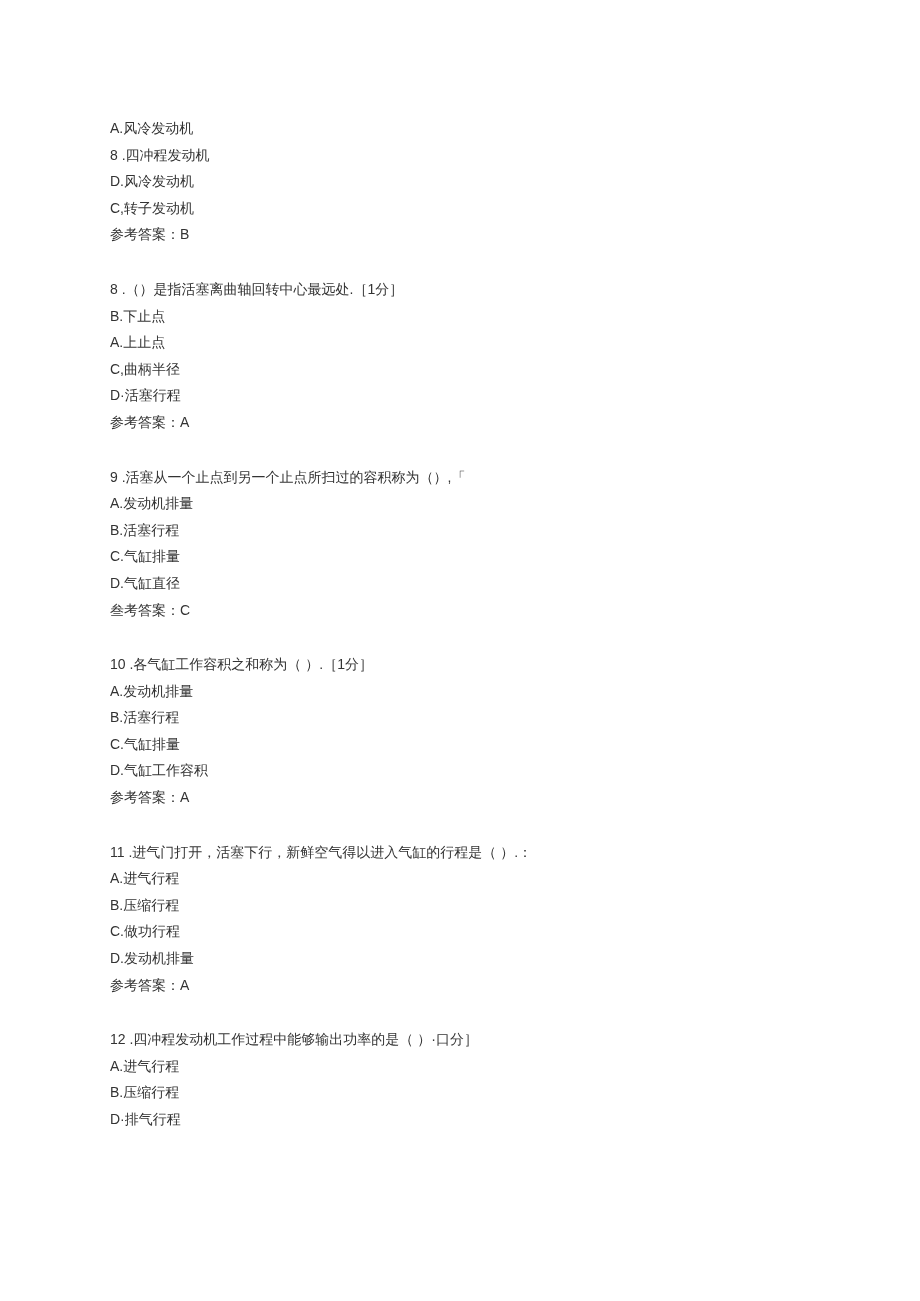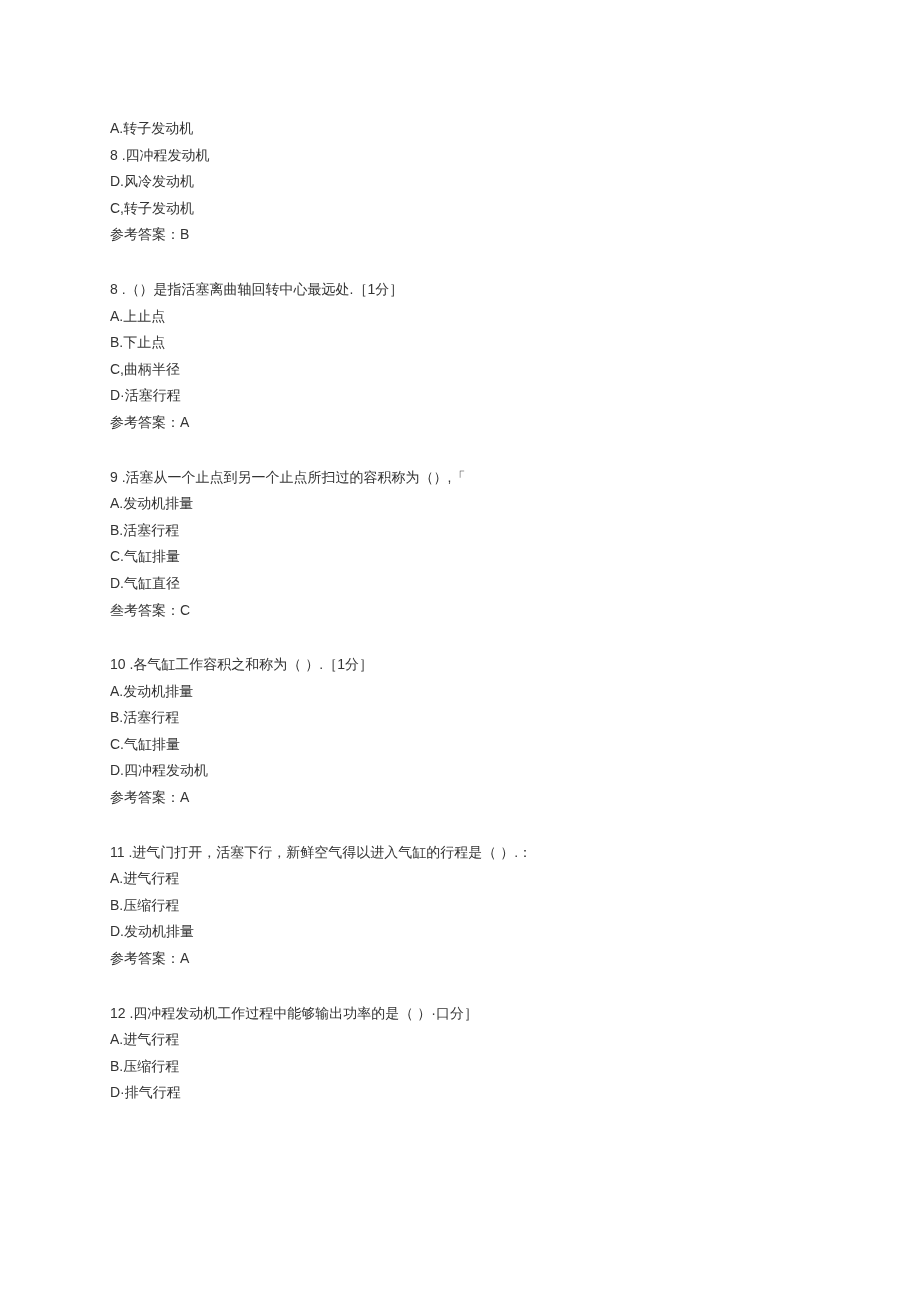--- a/index.html
+++ b/index.html
@@ -24,58 +24,59 @@
   .block {
     margin-bottom: 28px;
   }
 </style>
 </head>
 <body>
 
 <div class="page">
 
   <div class="block">
-    <p class="line">A.转子发动机</p>
+    <p class="line">A.风冷发动机</p>
     <p class="line">8   .四冲程发动机</p>
     <p class="line">D.风冷发动机</p>
     <p class="line">C,转子发动机</p>
     <p class="line">参考答案：B</p>
   </div>
 
   <div class="block">
     <p class="line">8   .（）是指活塞离曲轴回转中心最远处.［1分］</p>
+    <p class="line">B.下止点</p>
     <p class="line">A.上止点</p>
-    <p class="line">B.下止点</p>
     <p class="line">C,曲柄半径</p>
     <p class="line">D·活塞行程</p>
     <p class="line">参考答案：A</p>
   </div>
 
   <div class="block">
     <p class="line">9   .活塞从一个止点到另一个止点所扫过的容积称为（）,「</p>
     <p class="line">A.发动机排量</p>
     <p class="line">B.活塞行程</p>
     <p class="line">C.气缸排量</p>
     <p class="line">D.气缸直径</p>
     <p class="line">叁考答案：C</p>
   </div>
 
   <div class="block">
     <p class="line">10   .各气缸工作容积之和称为（  ）.［1分］</p>
     <p class="line">A.发动机排量</p>
     <p class="line">B.活塞行程</p>
     <p class="line">C.气缸排量</p>
-    <p class="line">D.四冲程发动机</p>
+    <p class="line">D.气缸工作容积</p>
     <p class="line">参考答案：A</p>
   </div>
 
   <div class="block">
     <p class="line">11   .进气门打开，活塞下行，新鲜空气得以进入气缸的行程是（   ）.：</p>
     <p class="line">A.进气行程</p>
     <p class="line">B.压缩行程</p>
+    <p class="line">C.做功行程</p>
     <p class="line">D.发动机排量</p>
     <p class="line">参考答案：A</p>
   </div>
 
   <div class="block">
     <p class="line">12   .四冲程发动机工作过程中能够输出功率的是（   ）·口分］</p>
     <p class="line">A.进气行程</p>
     <p class="line">B.压缩行程</p>
     <p class="line">D·排气行程</p>
   </div>

